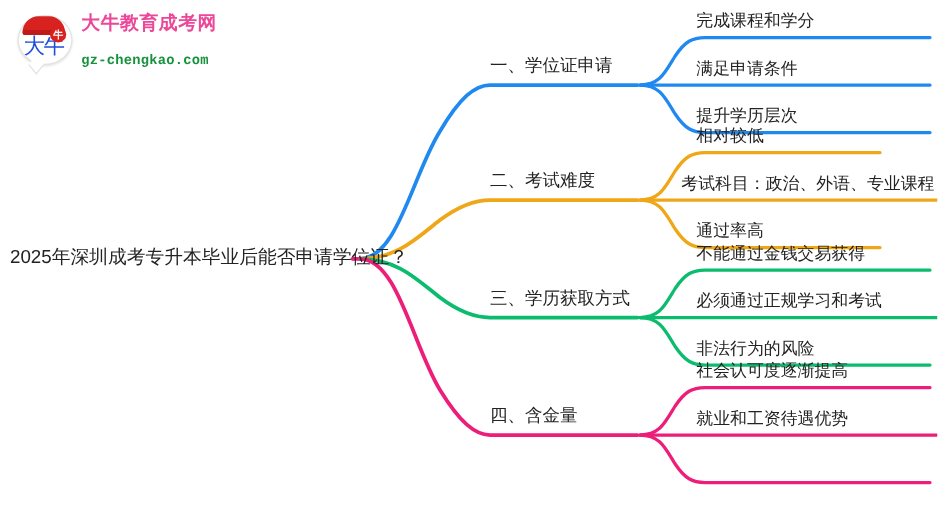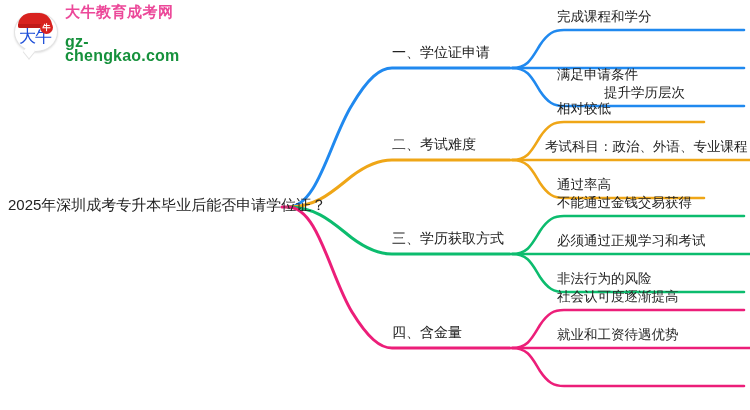--- a/index.html
+++ b/index.html
@@ -38,21 +38,21 @@
     background:#d8221f;color:#fff;font-size:8px;line-height:13px;text-align:center;
     font-weight:700;
   }
   .logo-ch{
     position:absolute;left:4px;top:14px;width:38px;height:26px;
     font-size:17px;line-height:26px;text-align:center;color:#1d4ed8;font-weight:400;
     letter-spacing:-1px;
   }
   .logo-text{margin-left:7px;}
   .logo-title{color:#ec4899;font-size:15px;font-weight:700;letter-spacing:.5px;line-height:21px;}
-  .logo-sub{color:#16913c;font-size:16px;font-weight:700;letter-spacing:.2px;line-height:14px;margin-top:13px;}
+  .logo-sub{color:#16913c;font-size:11px;font-weight:700;letter-spacing:.2px;line-height:14px;margin-top:13px;font-family:Liberation Mono, monospace;}
 
   
   #wires{position:absolute;left:0;top:0;width:750px;height:410px;}
   #wires path{fill:none;stroke-linecap:round;}
 
   
   .node{
     position:absolute;
     color:#232323;
     white-space:nowrap;
@@ -106,22 +106,22 @@
   </svg>
 
   <div class="node root">2025年深圳成考专升本毕业后能否申请学位证？</div>
 
   <div class="node branch" style="left:392px;top:44px;">一、学位证申请</div>
   <div class="node branch" style="left:392px;top:136px;">二、考试难度</div>
   <div class="node branch" style="left:392px;top:230px;">三、学历获取方式</div>
   <div class="node leaf" style="left:557px;top:8px;">完成课程和学分</div>
 
   <div class="node branch" style="left:392px;top:324px;">四、含金量</div>
-  <div class="node leaf" style="left:557px;top:46px;margin-top:20px;">满足申请条件</div>
-  <div class="node leaf" style="left:557px;top:84px;margin-left:47px;">提升学历层次</div>
+  <div class="node leaf" style="left:557px;top:46px;">满足申请条件</div>
+  <div class="node leaf" style="left:557px;top:84px;">提升学历层次</div>
 
   <div class="node leaf" style="left:557px;top:100px;">相对较低</div>
   <div class="node leaf" style="left:545px;top:138px;">考试科目：政治、外语、专业课程</div>
   <div class="node leaf" style="left:557px;top:176px;text-align:center;">通过率高</div>
 
   <div class="node leaf" style="left:557px;top:194px;">不能通过金钱交易获得</div>
   <div class="node leaf" style="left:557px;top:270px;">非法行为的风险</div>
   <div class="node leaf" style="left:557px;top:232px;">必须通过正规学习和考试</div>
 
   <div class="node leaf" style="left:557px;top:288px;">社会认可度逐渐提高</div>

